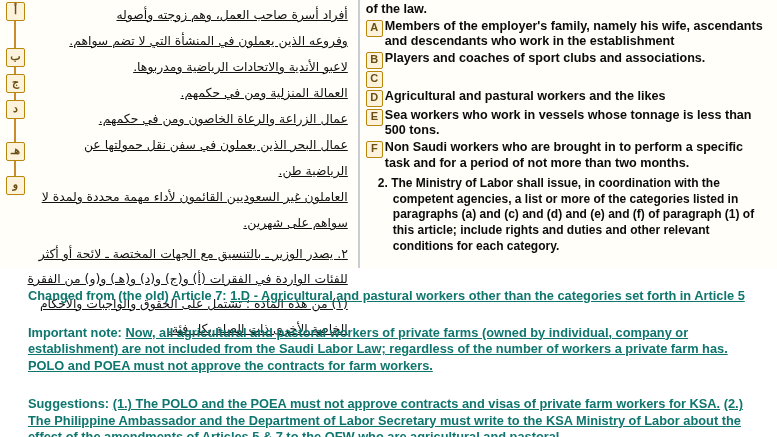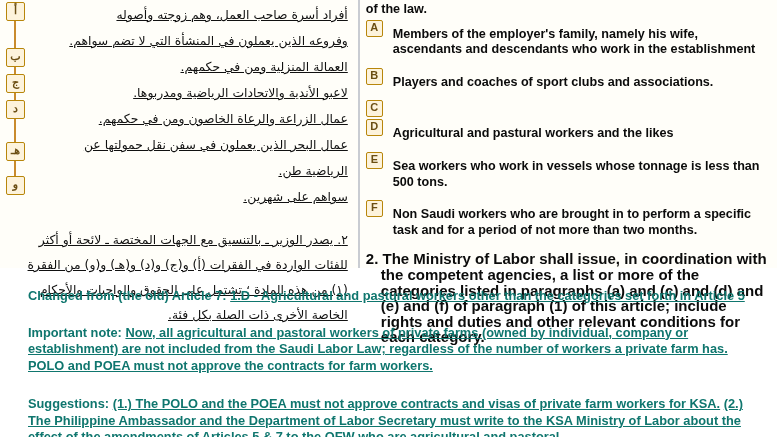--- a/index.html
+++ b/index.html
@@ -37,21 +37,21 @@
   
   .ar-line{
     font-family:"DejaVu Sans", sans-serif;
     font-size:12.4px;
     line-height:21px;
     color:#111;
     white-space:nowrap;
     margin:0 0 5px 0;
     text-decoration:underline;
   }
-  .ar-block{margin-top:22px;}
+  .ar-block{margin-top:10px;}
   .ar-block .ar-line{margin-bottom:4px;}
 
   
   .markers{
     position:absolute;
     left:6px;top:2px;
     width:18px;height:250px;
   }
   .markers .rail{
     position:absolute;left:8px;top:6px;width:2px;height:176px;
@@ -70,21 +70,21 @@
     border-radius:2px;
     font-family:"Liberation Sans", sans-serif;
   }
 
   
   .en-line{
     font-size:12.6px;
     line-height:15.6px;
     color:#0b0b0b;
     font-weight:bold;
-    margin:8px;
+    margin:0;
   }
   .en-intro{font-weight:bold;margin:0 0 1px 0;}
   .en-item{
     display:flex;
     align-items:flex-start;
     margin:0 0 1px 0;
   }
   .en-badge{
     flex:0 0 auto;
     width:15px;height:15px;
@@ -94,25 +94,25 @@
     font-size:11px;
     font-weight:bold;
     line-height:13px;
     text-align:center;
     border-radius:2px;
     margin-right:2px;
     margin-top:1px;
   }
   .en-text{flex:1 1 auto;}
   .en-para{
-    font-size:15px;
+    font-size:12px;
     line-height:15.6px;
     font-weight:bold;
     color:#0b0b0b;
-    margin:5px 0 0 0;
+    margin:5px 0 0 12px;
   }
   .en-indent{padding-left:15px;text-indent:-15px;}
 
   
   .notes{
     position:absolute;left:0;top:272px;width:777px;
     padding:0 22px 0 28px;
     box-sizing:border-box;
   }
   .note{
@@ -142,25 +142,26 @@
         <div class="marker" style="top:0px">أ</div>
         <div class="marker" style="top:46px">ب</div>
         <div class="marker" style="top:72px">ج</div>
         <div class="marker" style="top:98px">د</div>
         <div class="marker" style="top:140px">هـ</div>
         <div class="marker" style="top:174px">و</div>
       </div>
 
       <p class="ar-line">أفراد أسرة صاحب العمل، وهم زوجته وأصوله</p>
       <p class="ar-line">وفروعه الذين يعملون في المنشأة التي لا تضم سواهم.</p>
+      <p class="ar-line">لاعبو الأندية والاتحادات الرياضية ومدربوها.</p>
       <p class="ar-line">العمالة المنزلية ومن في حكمهم.</p>
-      <p class="ar-line">لاعبو الأندية والاتحادات الرياضية ومدربوها.</p>
       <p class="ar-line">عمال الزراعة والرعاة الخاصون ومن في حكمهم.</p>
       <p class="ar-line">عمال البحر الذين يعملون في سفن نقل حمولتها عن</p>
       <p class="ar-line">الرياضية طن.</p>
+      <p class="ar-line">العاملون غير السعوديين القائمون لأداء مهمة محددة ولمدة لا</p>
       <p class="ar-line">سواهم على شهرين.</p>
 
       <div class="ar-block">
         <p class="ar-line">٢. يصدر الوزير ـ بالتنسيق مع الجهات المختصة ـ لائحة أو أكثر</p>
         <p class="ar-line">للفئات الواردة في الفقرات (أ) و(ج) و(د) و(هـ) و(و) من الفقرة</p>
         <p class="ar-line">(١) من هذه المادة ؛ تشتمل على الحقوق والواجبات والأحكام</p>
         <p class="ar-line">الخاصة الأخرى ذات الصلة بكل فئة.</p>
       </div>
     </div>
 

